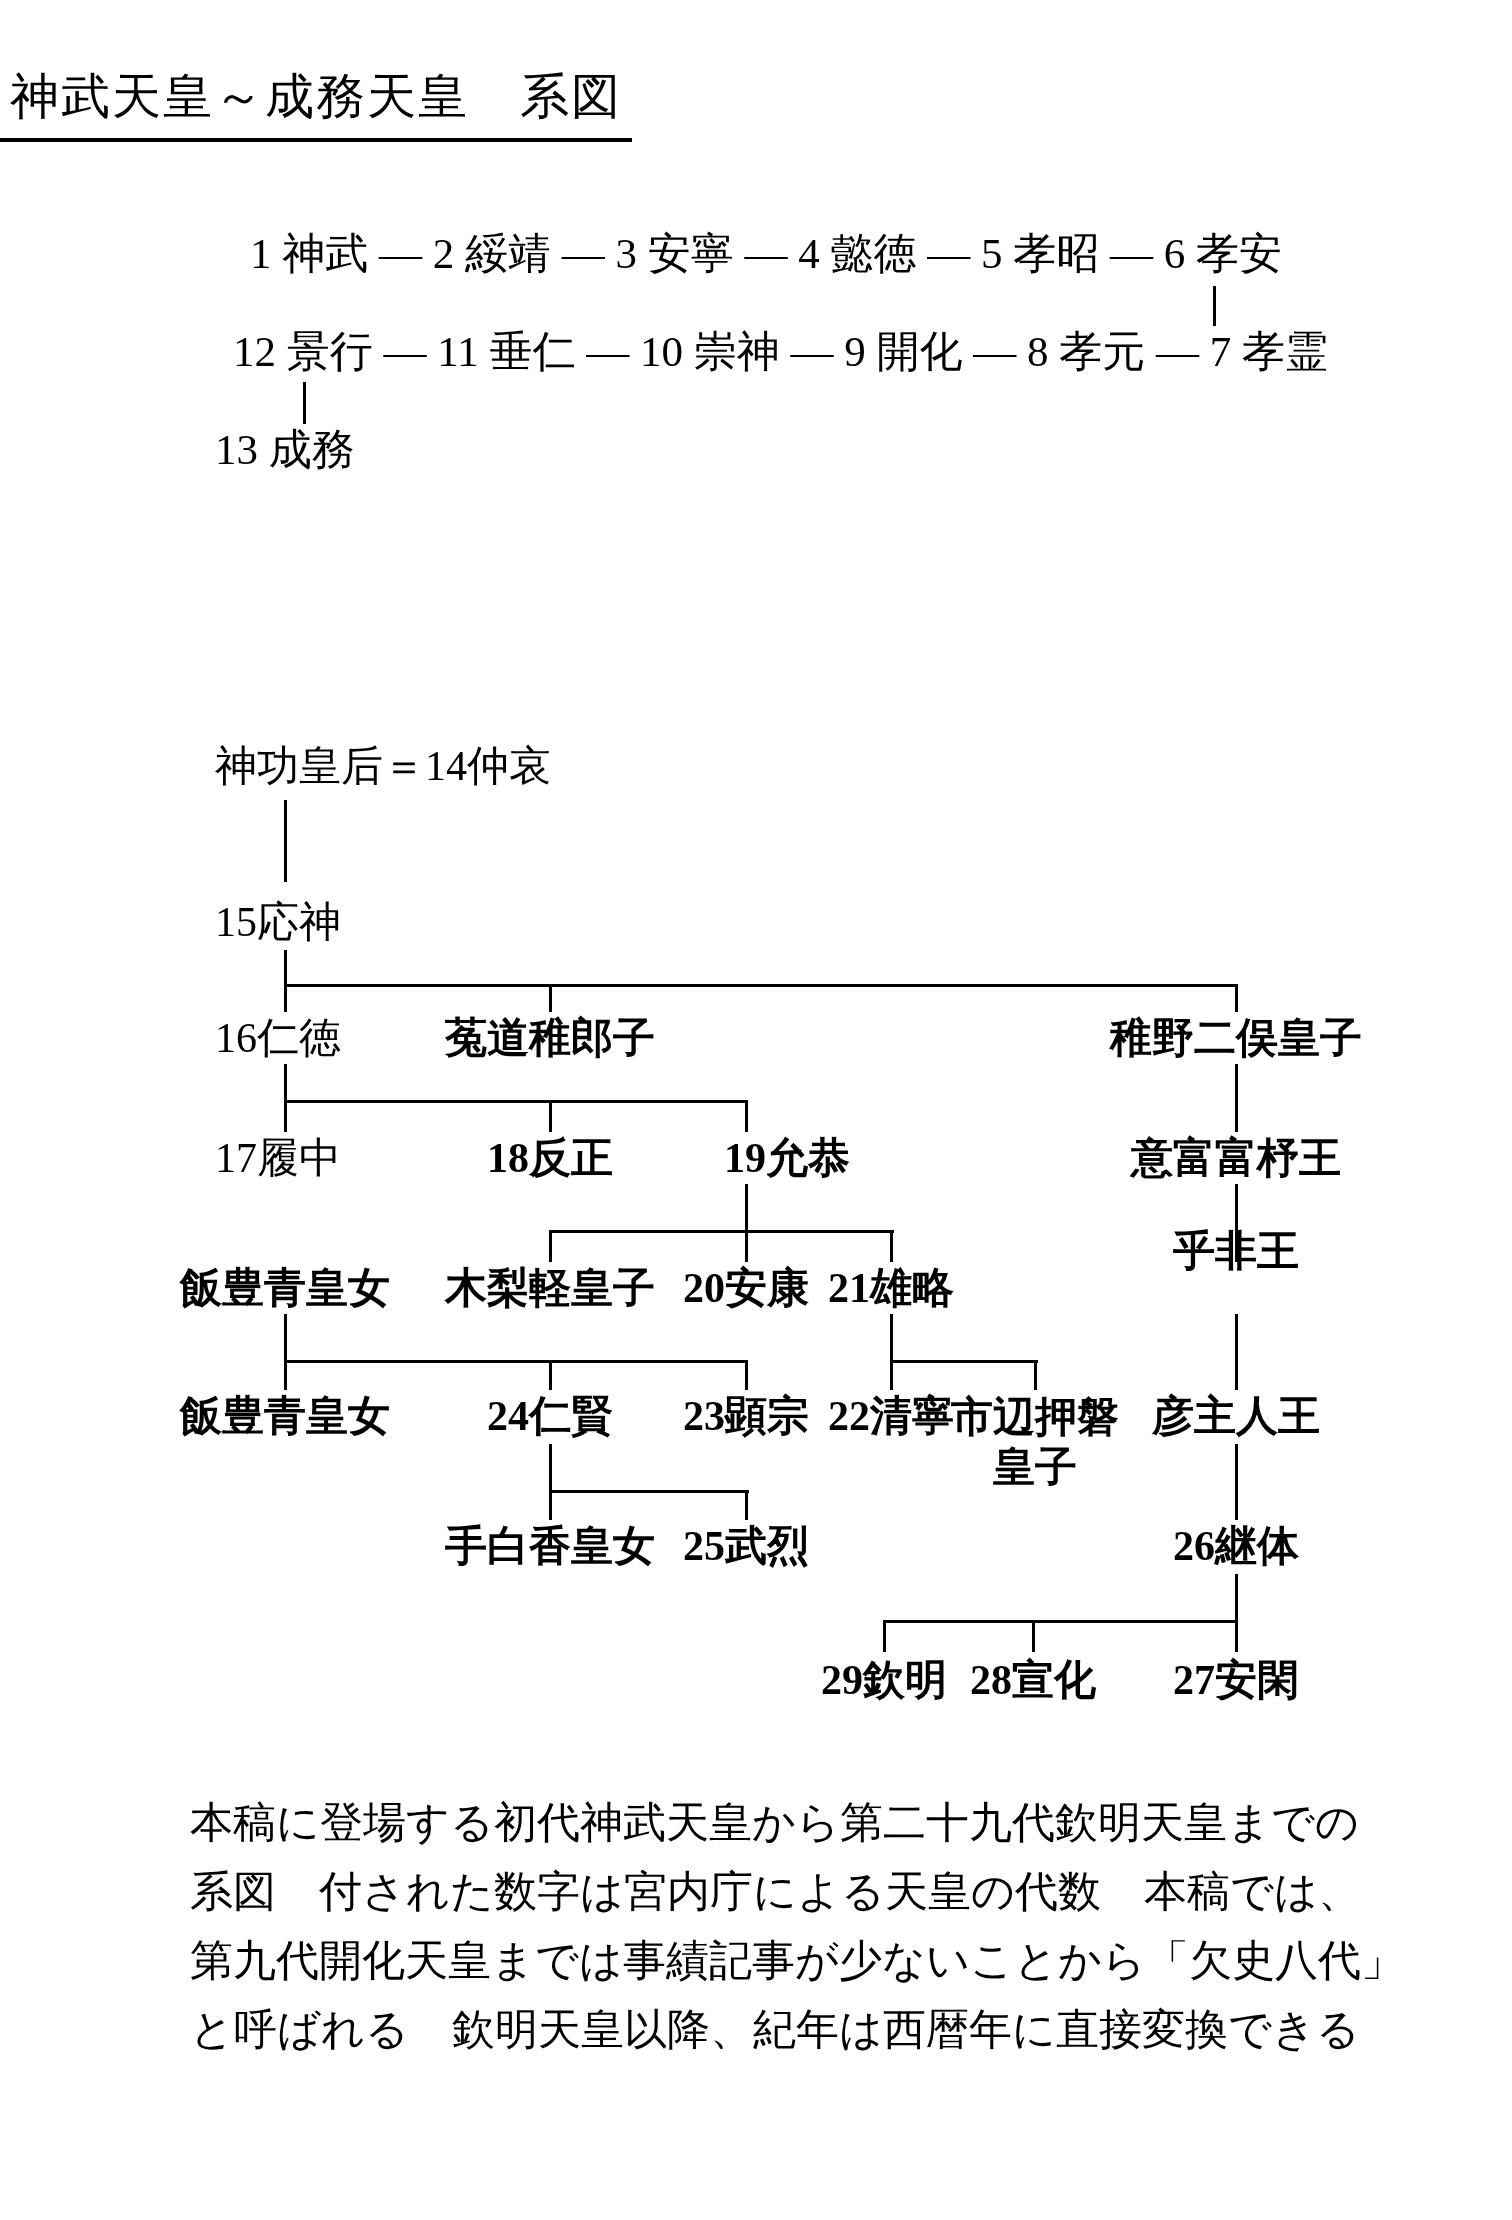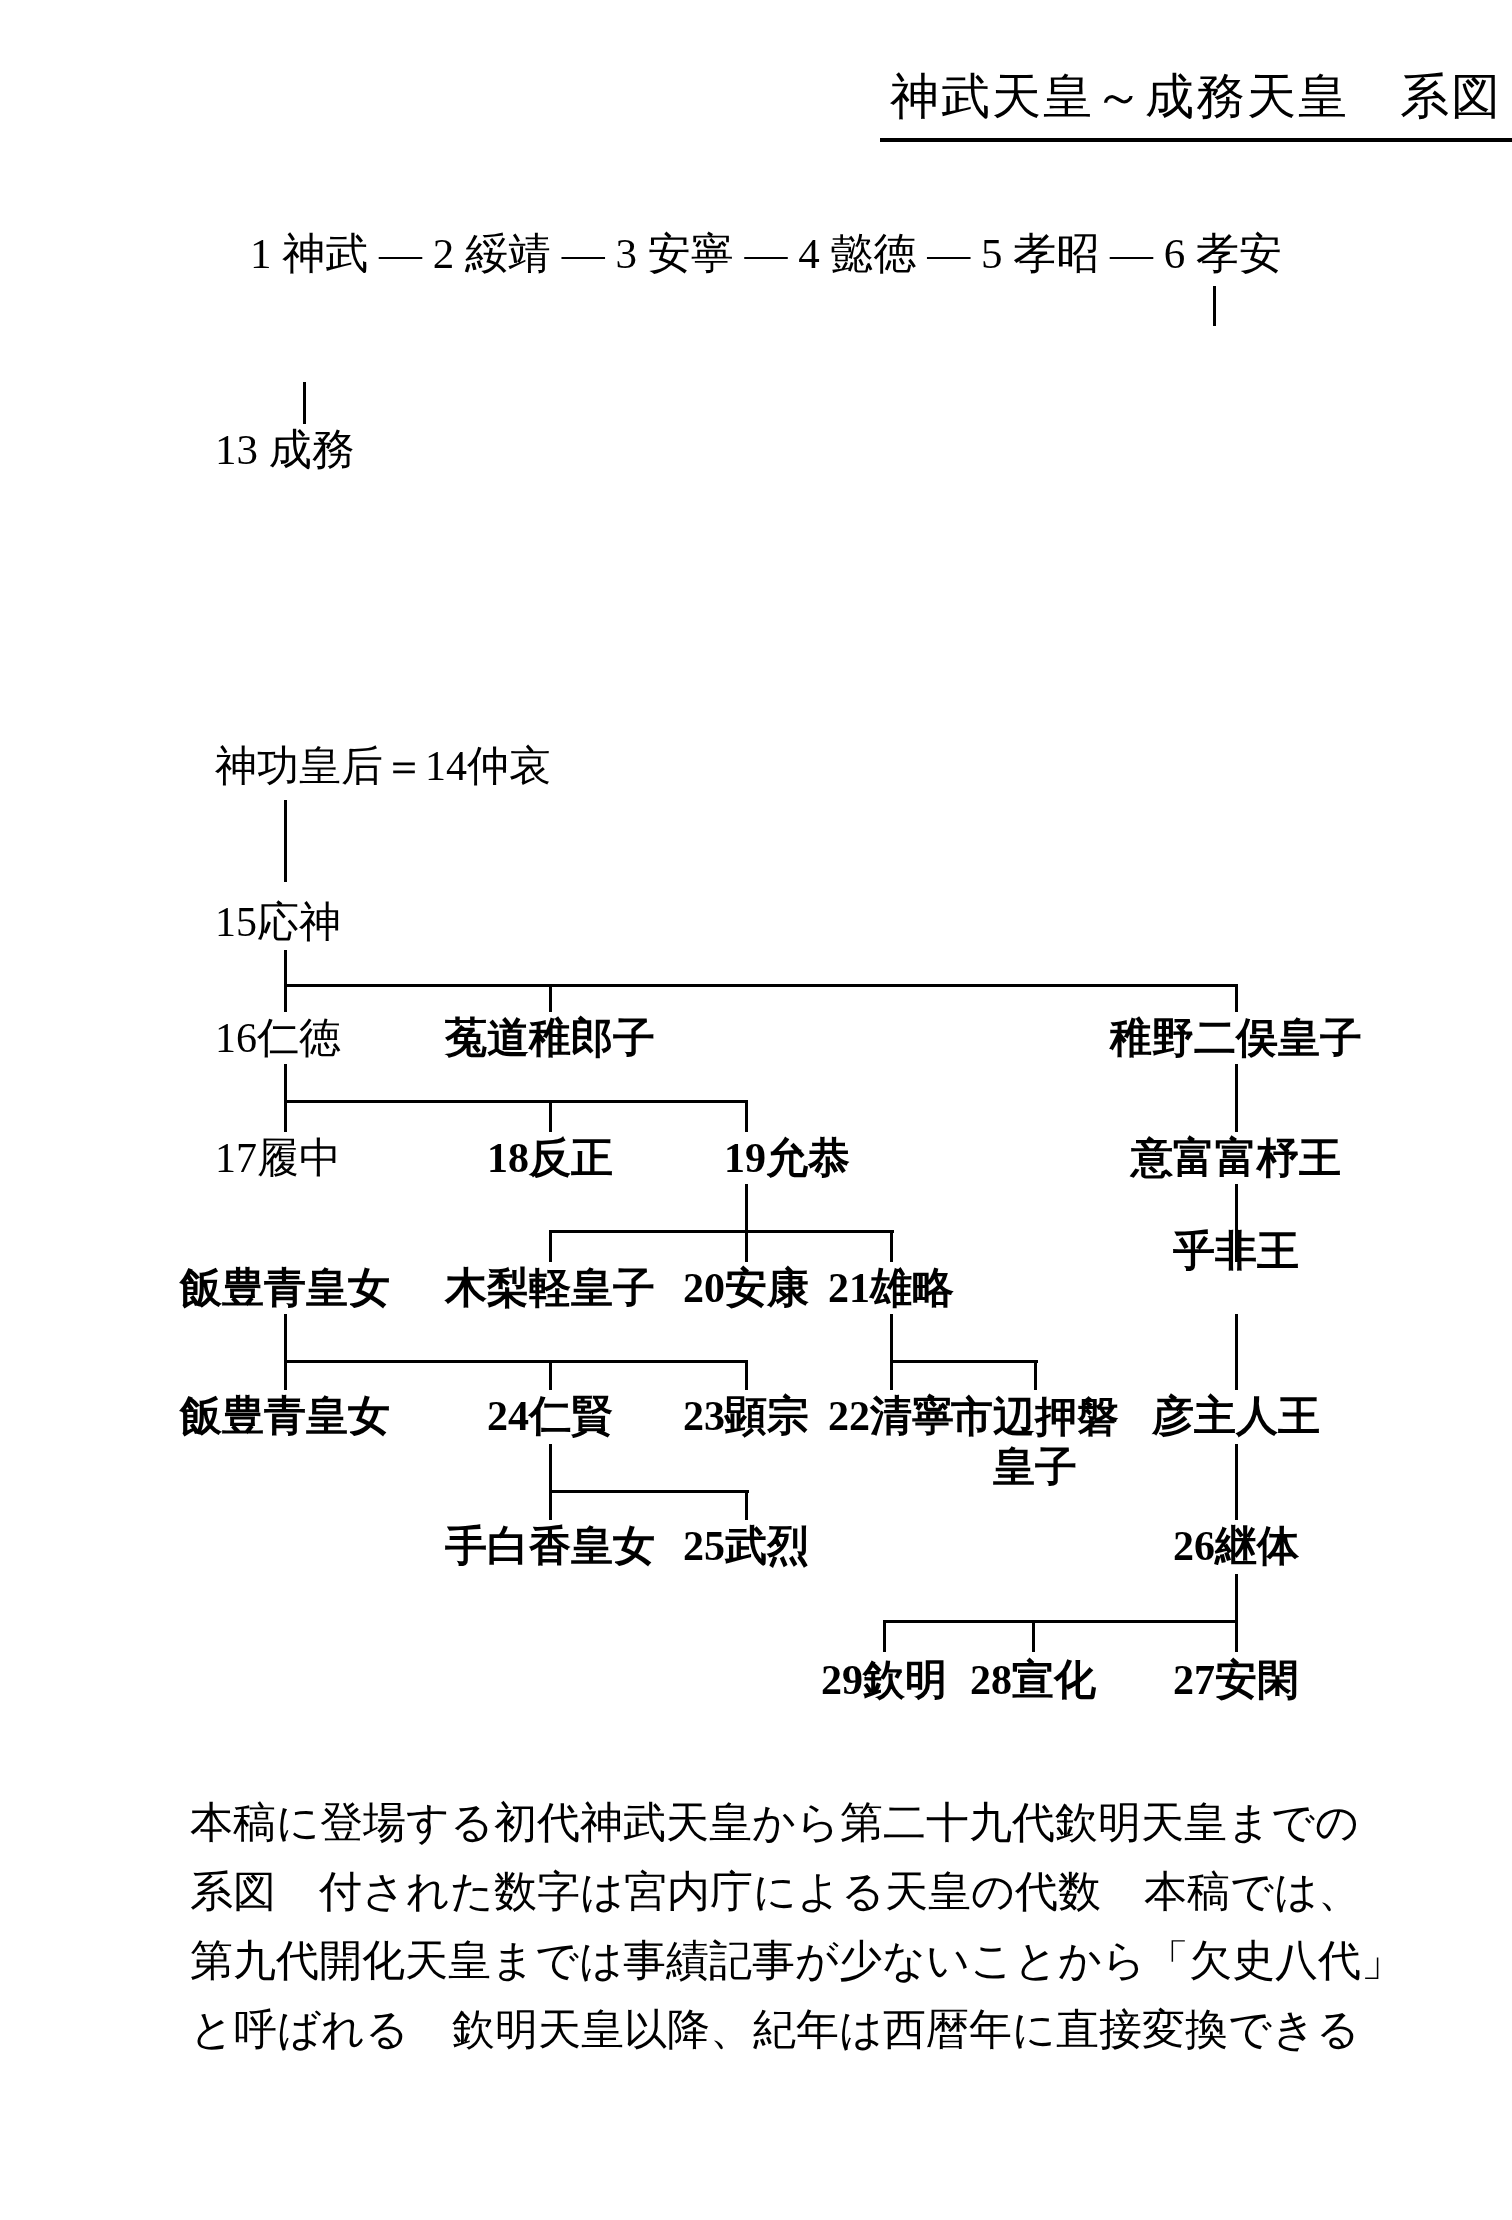--- a/index.html
+++ b/index.html
@@ -7,21 +7,21 @@
     position:relative;
     width:1512px;height:2220px;
     margin:0 auto;
     background:#ffffff;
     color:#000000;
     font-family:"Liberation Serif","DejaVu Serif",serif;
     overflow:hidden;
   }
   .title{
     position:absolute;left:0;right:0;
-    text-align:right;
+    text-align:left;
     font-size:49px;
     letter-spacing:2px;
     white-space:nowrap;
   }
   .title .u{
     display:inline-block;
     border-bottom:4px solid #000;
     padding:0 10px 8px 10px;
   }
   .row{
@@ -58,20 +58,21 @@
 <body>
 
 <div class="page">
 
   <div class="title" style="top:64px">
     <span class="u">神武天皇～成務天皇　系図</span>
   </div>
 
   <div class="row" style="left:250px;top:230px">1 神武 ― 2 綏靖 ― 3 安寧 ― 4 懿徳 ― 5 孝昭 ― 6 孝安</div>
   <div class="vline" style="left:1213px;top:286px;height:40px"></div>
+  <div class="row" style="left:233px;top:328px">12 景行 ― 11 垂仁 ― 10 崇神 ― 9 開化 ― 8 孝元 ― 7 孝霊</div>
   <div class="vline" style="left:303px;top:382px;height:42px"></div>
   <div class="row" style="left:215px;top:426px">13 成務</div>
 
 
   <div class="node" style="left:215px;top:742px">神功皇后＝14仲哀</div>
   <div class="vline" style="left:284px;top:800px;height:82px"></div>
   <div class="node" style="left:215px;top:898px">15応神</div>
 
   <div class="vline" style="left:284px;top:950px;height:62px"></div>
   <div class="hline" style="left:285px;top:984px;width:953px"></div>

